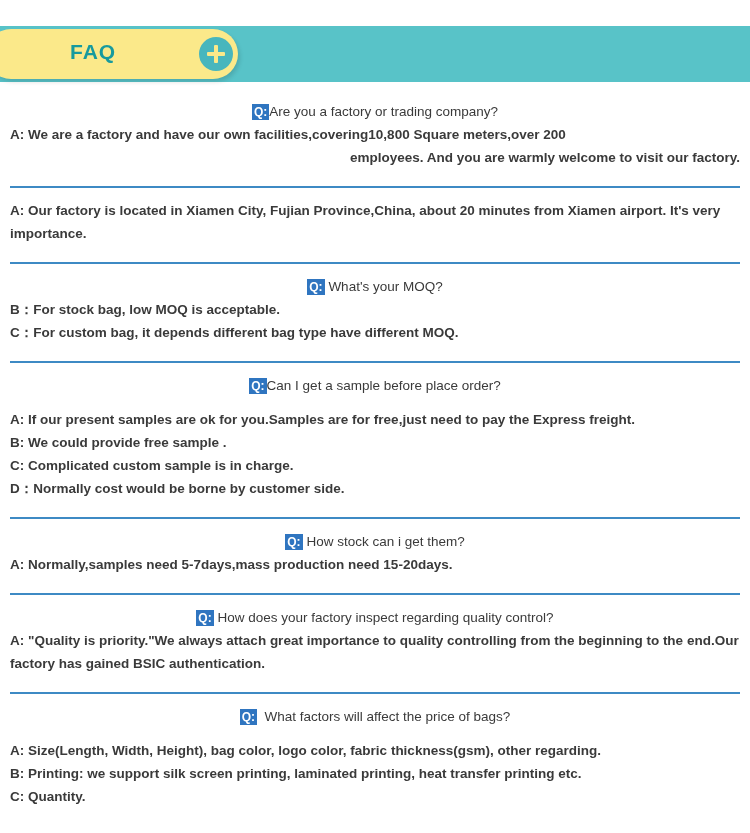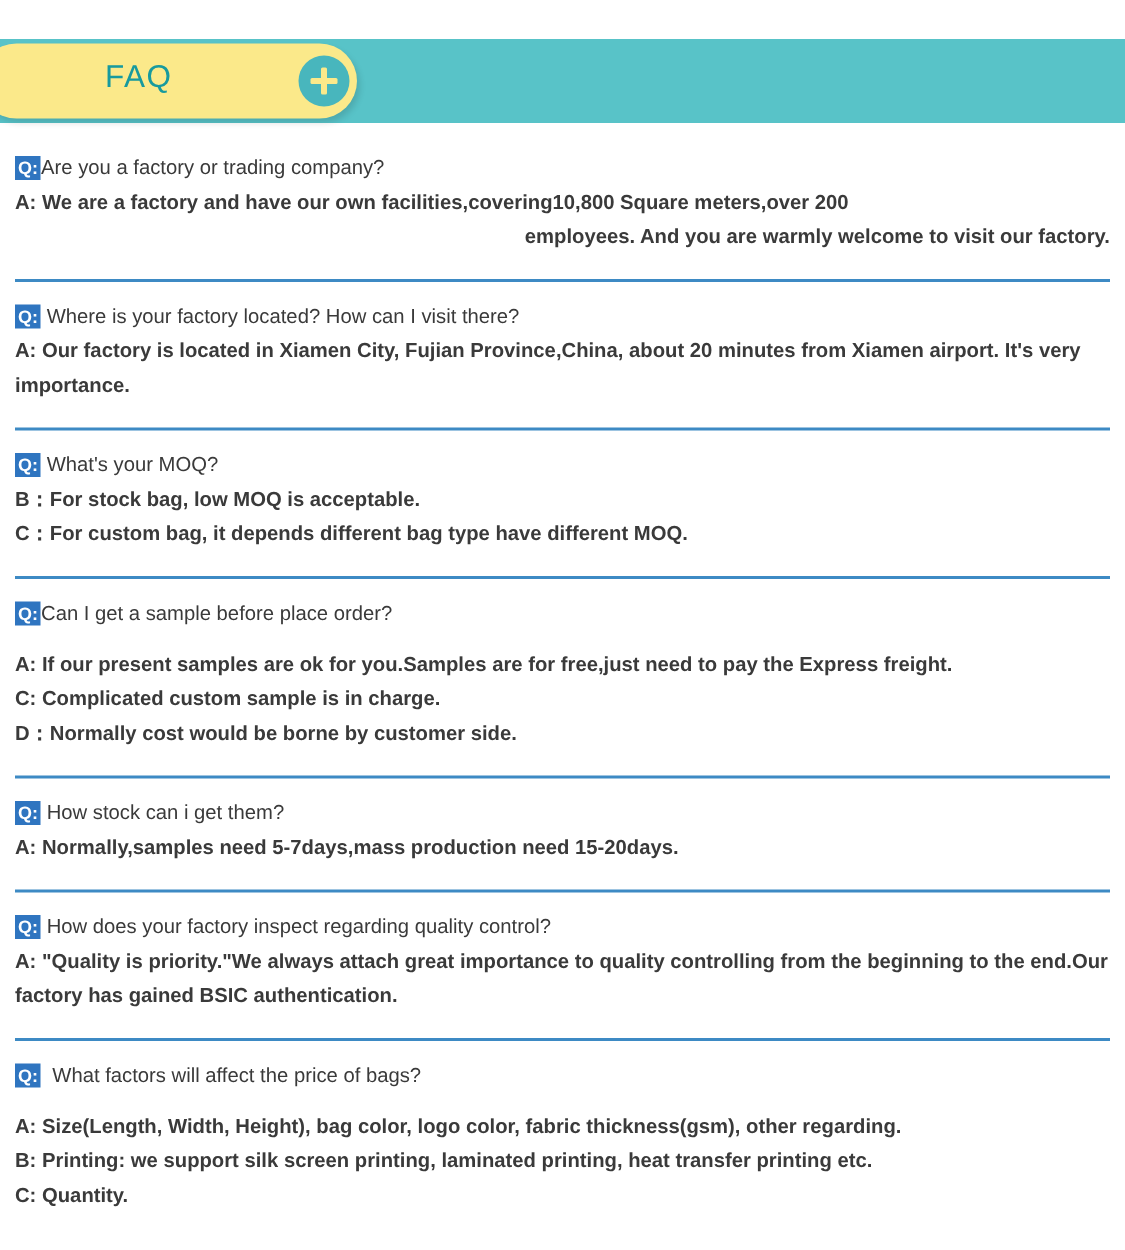--- a/index.html
+++ b/index.html
@@ -33,21 +33,21 @@
     height: 50px;
     background: #fbe98a;
     border-radius: 25px;
     box-shadow: 2px 3px 4px rgba(0,0,0,0.13);
   }
   .faq-label {
     position: absolute;
     left: 70px;
     top: 41px;
     font-size: 21px;
-    font-weight: normal;
+    font-weight: bold;
     letter-spacing: 1px;
     color: #179a9e;
     line-height: 1;
   }
   .plus-circle {
     position: absolute;
     left: 199px;
     top: 37px;
     width: 34px;
     height: 34px;
@@ -84,20 +84,21 @@
     height: 0;
     border-top: 2px solid #3d8ac4;
     margin: 0 10px 0 10px;
     width: 730px;
     box-sizing: border-box;
   }
   .q-line {
     font-size: 13.5px;
     line-height: 23px;
     white-space: nowrap;
+    text-align: center;
   }
   .q-badge {
     background: #2f75c0;
     color: #ffffff;
     font-size: 12px;
     font-weight: bold;
     padding: 1px 2px 1px 2px;
     line-height: 14px;
   }
   .q-text {
@@ -130,41 +131,41 @@
   <div class="faq-block">
     <div class="q-line"><span class="q-badge">Q:</span><span class="q-text">Are you a factory or trading company?</span></div>
     <div class="a-line">A: We are a factory and have our own facilities,covering10,800 Square meters,over 200</div>
     <div class="a-line indent">employees. And you are warmly welcome to visit our factory.</div>
   </div>
   <div class="gap-lg"></div>
   <div class="divider"></div>
   <div class="gap-md"></div>
 
   <div class="faq-block">
-    <div class="q-line"><span class="q-badge">Q:</span>&nbsp;<span class="q-text">Where is your factory located?  How can I visit there?</span></div>
     <div class="a-line">A:  Our factory is located in Xiamen City, Fujian Province,China, about 20 minutes from Xiamen airport. It's very</div>
     <div class="a-line">importance.</div>
   </div>
   <div class="gap-lg"></div>
   <div class="divider"></div>
   <div class="gap-md"></div>
 
   <div class="faq-block">
     <div class="q-line"><span class="q-badge">Q:</span>&nbsp;<span class="q-text">What's your MOQ?</span></div>
     <div class="a-line">B：For stock bag, low MOQ is acceptable.</div>
     <div class="a-line">C：For custom bag, it depends different bag type have different MOQ.</div>
   </div>
   <div class="gap-lg"></div>
   <div class="divider"></div>
   <div class="gap-md"></div>
 
   <div class="faq-block">
     <div class="q-line"><span class="q-badge">Q:</span><span class="q-text">Can I get a sample before place order?</span></div>
     <div class="gap-md"></div>
     <div class="a-line">A:  If our present samples are ok for you.Samples are for free,just need to pay the Express freight.</div>
+    <div class="a-line">B:  We could provide free sample .</div>
     <div class="a-line">C:  Complicated custom sample is in charge.</div>
     <div class="a-line">D：Normally cost would be borne by customer side.</div>
   </div>
   <div class="gap-lg"></div>
   <div class="divider"></div>
   <div class="gap-md"></div>
 
   <div class="faq-block">
     <div class="q-line"><span class="q-badge">Q:</span>&nbsp;<span class="q-text">How stock can i get them?</span></div>
     <div class="a-line">A: Normally,samples need 5-7days,mass production need 15-20days.</div>

